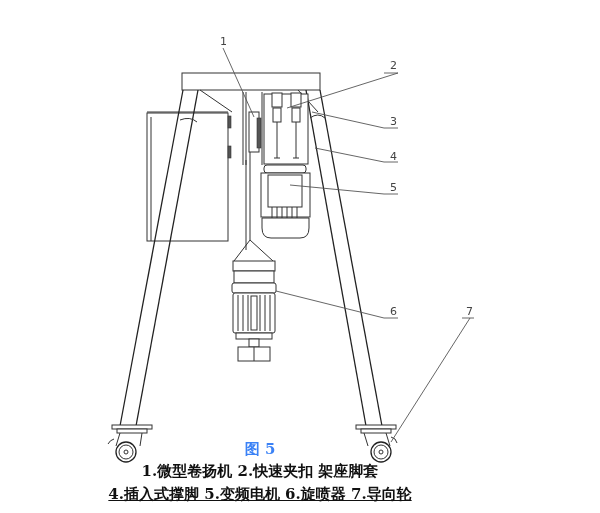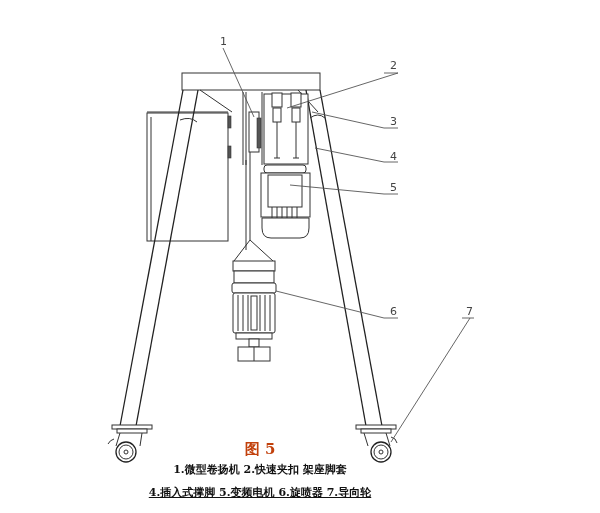--- a/index.html
+++ b/index.html
@@ -5,22 +5,22 @@
     html, body { margin: 0; padding: 0; background: #ffffff; }
     body { width: 600px; height: 513px; position: relative; overflow: hidden; font-family: "DejaVu Serif", "Liberation Serif", serif; }
     .figure { position: absolute; left: 0; top: 0; width: 600px; height: 513px; }
     svg { position: absolute; left: 0; top: 0; }
     .ln { stroke: #333; stroke-width: 1; fill: none; }
     .ln2 { stroke: #222; stroke-width: 1.3; fill: none; }
     .fillw { fill: #fff; stroke: #333; stroke-width: 1; }
     .dark { fill: #555; stroke: #333; stroke-width: 0.6; }
     .leader { stroke: #555; stroke-width: 0.9; fill: none; }
     .callout { position: absolute; font-family: "DejaVu Sans", "Liberation Sans", sans-serif; font-size: 11px; color: #444; line-height: 1; }
-    .caption-title { position: absolute; left: 0; width: 520px; text-align: center; top: 440px; font-size: 15px; font-weight: bold; color: #c2410c; }
-    .caption-line { position: absolute; left: 0; width: 520px; text-align: center; font-size: 11px; font-weight: bold; color: #111; white-space: nowrap; }
+    .caption-title { position: absolute; left: 0; width: 520px; text-align: center; top: 440px; font-size: 15px; font-weight: bold; color: #3b82f6; }
+    .caption-line { position: absolute; left: 0; width: 520px; text-align: center; font-size: 15px; font-weight: bold; color: #111; white-space: nowrap; }
     .caption-line.l1 { top: 462px; }
     .caption-line.l2 { top: 485px; text-decoration: underline; }
   </style>
 </head>
 <body>
 
 <div class="figure">
   <svg width="600" height="513" viewBox="0 0 600 513">
 
     <g>

